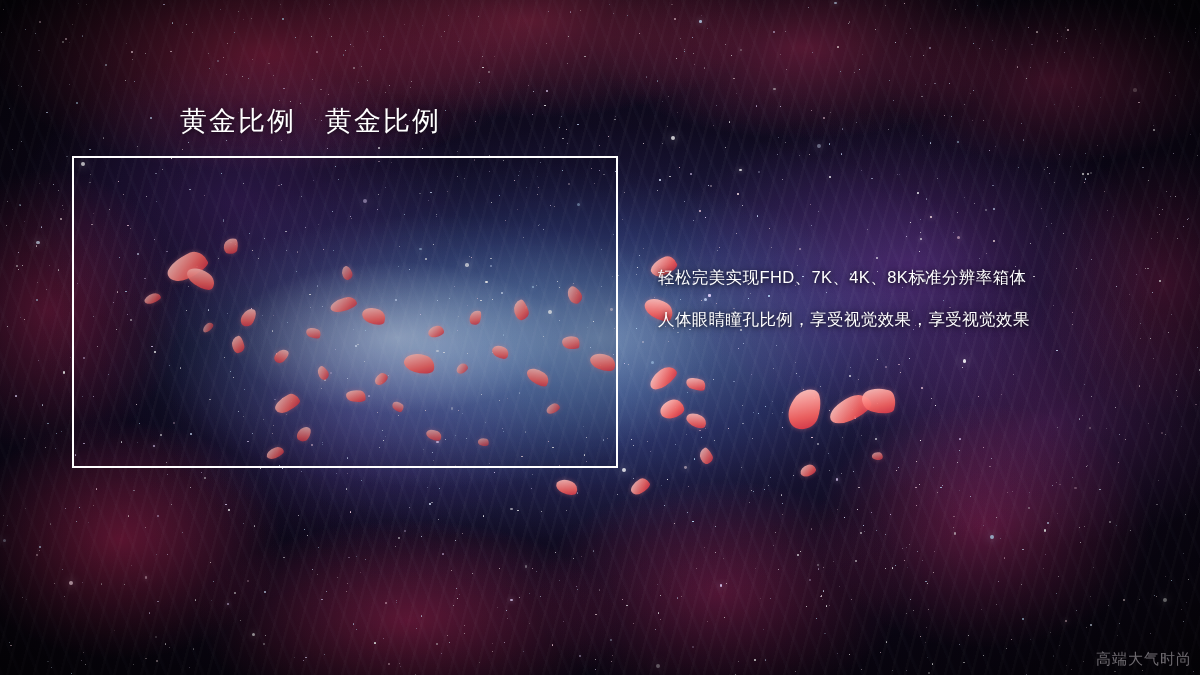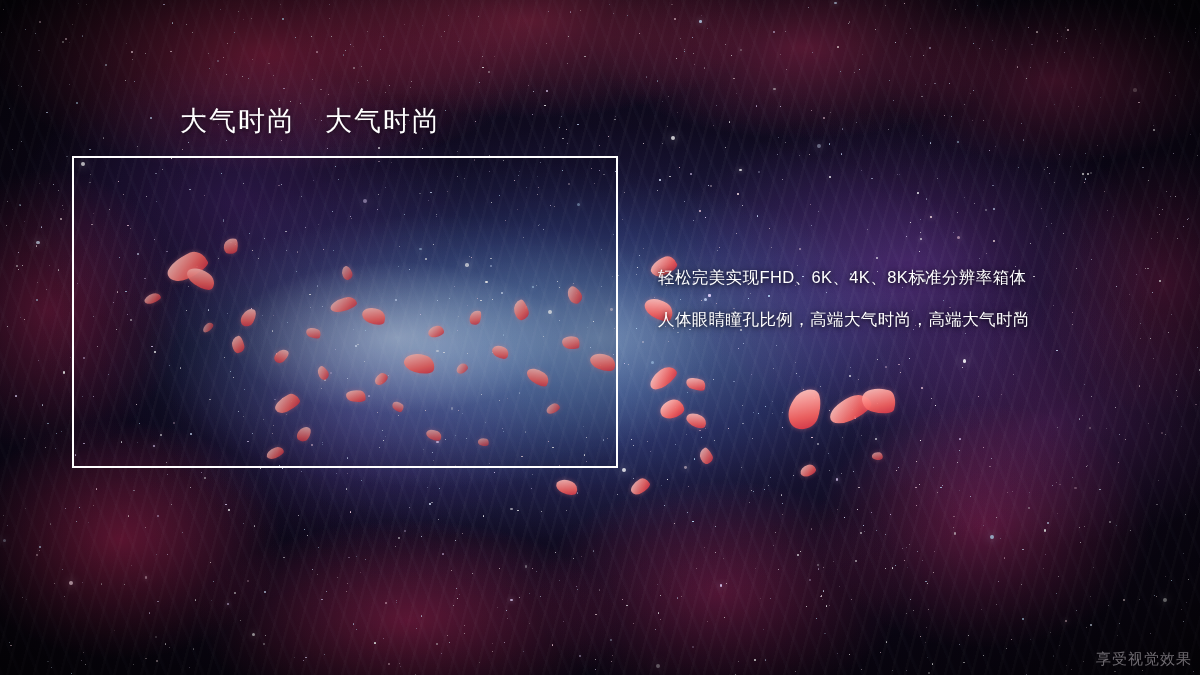--- a/index.html
+++ b/index.html
@@ -1446,21 +1446,21 @@
       <i class="petal" style="left:700px;top:448px;width:12px;height:16px;opacity:0.8;transform:rotate(-26deg);border-radius:70% 30% 62% 38% / 52% 68% 32% 48%;"></i>
       <i class="petal" style="left:790px;top:388px;width:30px;height:42px;opacity:0.95;transform:rotate(18deg);"></i>
       <i class="petal" style="left:828px;top:398px;width:44px;height:22px;opacity:0.93;transform:rotate(-24deg);"></i>
       <i class="petal" style="left:862px;top:388px;width:34px;height:25px;opacity:0.93;transform:rotate(16deg);border-radius:70% 30% 62% 38% / 52% 68% 32% 48%;"></i>
       <i class="petal" style="left:800px;top:465px;width:16px;height:11px;opacity:0.82;transform:rotate(-18deg);"></i>
       <i class="petal" style="left:556px;top:480px;width:22px;height:14px;opacity:0.88;transform:rotate(24deg);"></i>
       <i class="petal" style="left:630px;top:480px;width:20px;height:13px;opacity:0.86;transform:rotate(-30deg);border-radius:70% 30% 62% 38% / 52% 68% 32% 48%;"></i>
       <i class="petal" style="left:872px;top:452px;width:11px;height:8px;opacity:0.7;transform:rotate(12deg);"></i>
     </div>
 
-  <div id="title">大气时尚　大气时尚</div>
+  <div id="title">黄金比例　黄金比例</div>
 
   <div id="photo-frame">
     <div id="photo-inner">
       <div class="inner-bg bg-layer" id="in-base" style="background-image: radial-gradient(62% 52%, rgba(150, 185, 225, 0.55) 0%, rgba(95, 130, 195, 0.45) 16%, rgba(60, 75, 150, 0.4) 30%, rgba(45, 45, 105, 0.28) 44%, rgba(22, 18, 48, 0.12) 60%, rgba(8, 5, 16, 0) 76%), radial-gradient(120% 100%, rgb(20, 16, 42) 0%, rgb(12, 7, 24) 45%, rgb(7, 3, 9) 72%, rgb(4, 1, 3) 100%); mix-blend-mode: normal; opacity: 1;"></div>
       <div class="inner-bg bg-layer" id="in-red" style="background-image: radial-gradient(34% 26% at 22% 8%, rgba(190, 40, 70, 0.58), rgba(190, 40, 70, 0) 68%), radial-gradient(30% 22% at 44% 3%, rgba(215, 55, 85, 0.5), rgba(215, 55, 85, 0) 66%), radial-gradient(26% 20% at 67% 7%, rgba(185, 45, 80, 0.52), rgba(185, 45, 80, 0) 68%), radial-gradient(22% 18% at 88% 12%, rgba(160, 35, 70, 0.45), rgba(160, 35, 70, 0) 68%), radial-gradient(16% 30% at 4% 46%, rgba(175, 30, 65, 0.48), rgba(175, 30, 65, 0) 70%), radial-gradient(20% 26% at 10% 80%, rgba(200, 35, 75, 0.55), rgba(200, 35, 75, 0) 68%), radial-gradient(26% 22% at 34% 92%, rgba(205, 40, 85, 0.5), rgba(205, 40, 85, 0) 68%), radial-gradient(22% 24% at 60% 88%, rgba(180, 35, 80, 0.45), rgba(180, 35, 80, 0) 70%), radial-gradient(20% 26% at 82% 78%, rgba(190, 40, 95, 0.48), rgba(190, 40, 95, 0) 70%), radial-gradient(15% 28% at 97% 42%, rgba(150, 30, 70, 0.4), rgba(150, 30, 70, 0) 70%); mix-blend-mode: screen; opacity: 1;"></div>
       <div class="inner-bg bg-layer" id="in-purple" style="background-image: radial-gradient(30% 34% at 76% 40%, rgba(125, 55, 165, 0.42), rgba(125, 55, 165, 0) 70%), radial-gradient(26% 30% at 20% 30%, rgba(100, 50, 150, 0.35), rgba(100, 50, 150, 0) 72%), radial-gradient(24% 26% at 88% 62%, rgba(140, 50, 140, 0.36), rgba(140, 50, 140, 0) 72%), radial-gradient(22% 26% at 30% 62%, rgba(95, 45, 140, 0.3), rgba(95, 45, 140, 0) 74%); mix-blend-mode: screen; opacity: 1;"></div>
       <div class="inner-bg bg-layer" id="in-core" style="background-image: radial-gradient(20% 16% at 33% 50%, rgba(225, 245, 255, 0.5), rgba(190, 225, 255, 0) 70%), radial-gradient(34% 28% at 36% 52%, rgba(110, 170, 230, 0.42), rgba(110, 170, 230, 0) 72%), radial-gradient(46% 38% at 42% 52%, rgba(55, 95, 185, 0.34), rgba(55, 95, 185, 0) 74%); mix-blend-mode: screen; opacity: 1;"></div>
       <div class="inner-bg bg-layer" id="in-wisp" style="background-image: repeating-linear-gradient(104deg, rgba(255, 255, 255, 0.03) 0px, rgba(255, 255, 255, 0.03) 2px, rgba(255, 255, 255, 0) 3px, rgba(255, 255, 255, 0) 13px), repeating-linear-gradient(68deg, rgba(190, 210, 255, 0.024) 0px, rgba(190, 210, 255, 0.024) 2px, rgba(190, 210, 255, 0) 4px, rgba(190, 210, 255, 0) 17px); mix-blend-mode: screen; opacity: 0.85;"></div>
       <div class="inner-bg" id="in-stars">
           <span style="position:absolute;left:591.0px;top:167.7px;width:1.3px;height:1.3px;border-radius:50%;background:#ffd6e6;opacity:0.69;"></span>
@@ -1759,19 +1759,19 @@
           <i class="petal" style="left:494px;top:128px;width:13px;height:18px;opacity:0.84;transform:rotate(-32deg);"></i>
           <i class="petal" style="left:516px;top:196px;width:26px;height:16px;opacity:0.92;transform:rotate(22deg);"></i>
           <i class="petal" style="left:404px;top:280px;width:11px;height:8px;opacity:0.72;transform:rotate(14deg);border-radius:70% 30% 62% 38% / 52% 68% 32% 48%;"></i>
           <i class="petal" style="left:268px;top:108px;width:10px;height:14px;opacity:0.76;transform:rotate(-20deg);"></i>
         </div>
       <div id="frame-dim"></div>
     </div>
   </div>
 
   <div id="body-text">
-    <div class="body-line">轻松完美实现FHD、6K、4K、8K标准分辨率箱体</div>
-    <div class="body-line">人体眼睛瞳孔比例，高端大气时尚，高端大气时尚</div>
+    <div class="body-line">轻松完美实现FHD、7K、4K、8K标准分辨率箱体</div>
+    <div class="body-line">人体眼睛瞳孔比例，享受视觉效果，享受视觉效果</div>
   </div>
 
-  <div id="watermark">享受视觉效果</div>
+  <div id="watermark">高端大气时尚</div>
 
 </div>
 
 </body></html>

